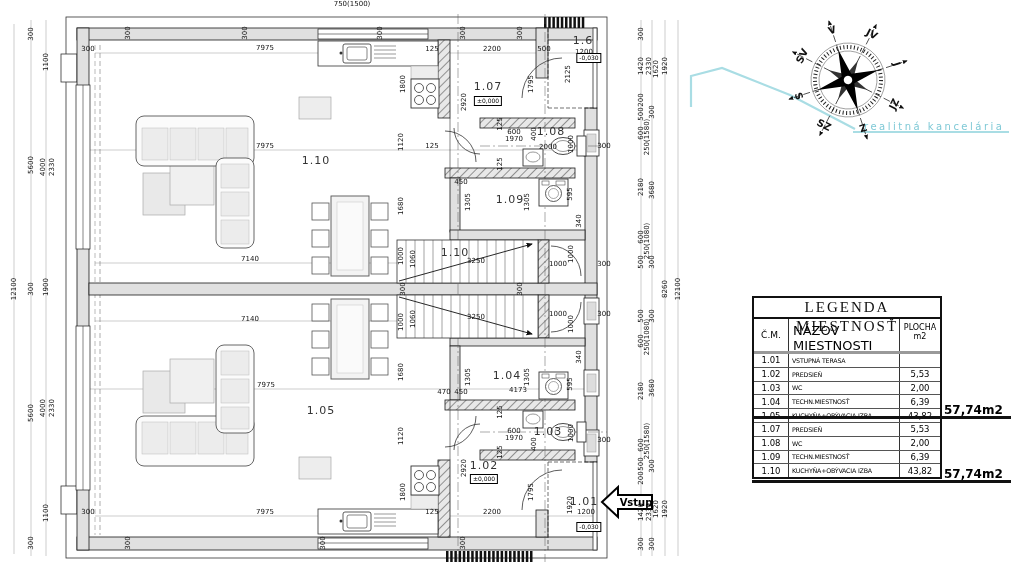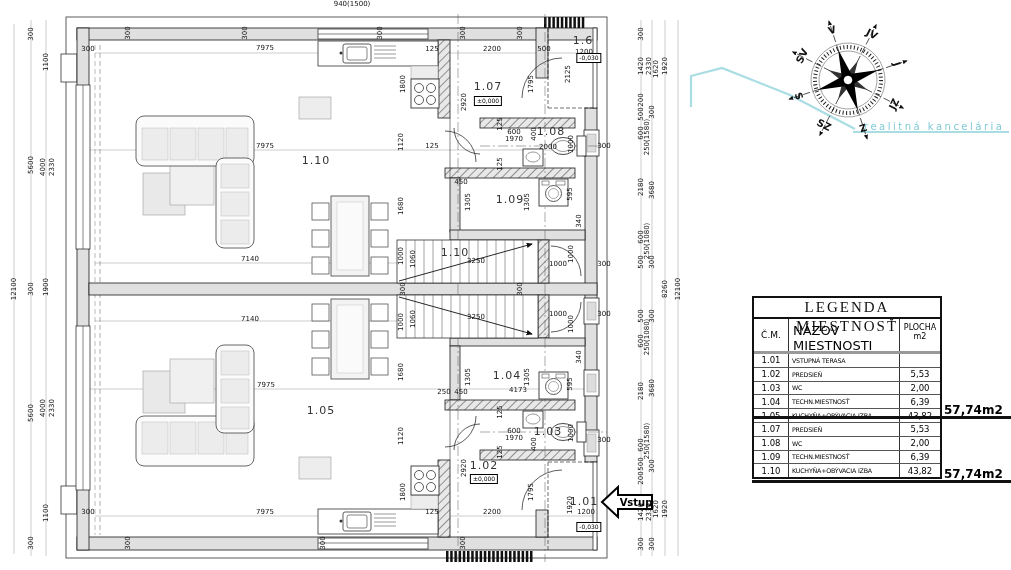--- a/index.html
+++ b/index.html
@@ -356,21 +356,21 @@
       <circle r="33" fill="none" stroke="#222" stroke-width="4" stroke-dasharray="1 2.5"></circle>
       <circle r="29" fill="none" stroke="#555" stroke-width="0.5"></circle>
       <circle r="37" fill="none" stroke="#555" stroke-width="0.5"></circle>
       <polygon transform="rotate(45)" points="0,-22 4,-4 22,0 4,4 0,22 -4,4 -22,0 -4,-4" fill="#333"></polygon>
       <polygon points="0,-32 5,-5 32,0 5,5 0,32 -5,5 -32,0 -5,-5" fill="#000"></polygon>
       <circle r="5.5" fill="#fff" stroke="#000" stroke-width="2.5"></circle>
     </g>
   </svg>
 
   <div id="plan-labels">
-      <span class="dim" style="left: 352px; top: 4px;">940(1500)</span>
+      <span class="dim" style="left: 352px; top: 4px;">750(1500)</span>
       <span class="dim" style="left: 88px; top: 49px;">300</span>
       <span class="dim" style="left: 265px; top: 48px;">7975</span>
       <span class="dim" style="left: 432px; top: 49px;">125</span>
       <span class="dim" style="left: 492px; top: 49px;">2200</span>
       <span class="dim" style="left: 544px; top: 49px;">500</span>
       <span class="dim" style="left: 584px; top: 52px;">1200</span>
       <span class="dim v" style="left: 128px; top: 33px;">300</span>
       <span class="dim v" style="left: 245px; top: 33px;">300</span>
       <span class="dim v" style="left: 380px; top: 33px;">300</span>
       <span class="dim v" style="left: 463px; top: 33px;">300</span>
@@ -408,21 +408,21 @@
       <span class="dim" style="left: 250px; top: 319px;">7140</span>
       <span class="dim" style="left: 476px; top: 317px;">3250</span>
       <span class="dim v" style="left: 413px; top: 319px;">1060</span>
       <span class="dim v" style="left: 401px; top: 322px;">1000</span>
       <span class="dim v" style="left: 571px; top: 324px;">1000</span>
       <span class="dim" style="left: 558px; top: 314px;">1000</span>
       <span class="dim" style="left: 604px; top: 314px;">300</span>
       <span class="dim v" style="left: 401px; top: 372px;">1680</span>
       <span class="dim v" style="left: 579px; top: 357px;">340</span>
       <span class="dim" style="left: 461px; top: 392px;">450</span>
-      <span class="dim" style="left: 444px; top: 392px;">250</span>
+      <span class="dim" style="left: 444px; top: 392px;">470</span>
       <span class="dim" style="left: 518px; top: 390px;">4173</span>
       <span class="dim v" style="left: 468px; top: 377px;">1305</span>
       <span class="dim v" style="left: 527px; top: 377px;">1305</span>
       <span class="dim v" style="left: 570px; top: 384px;">595</span>
       <span class="dim v" style="left: 401px; top: 436px;">1120</span>
       <span class="dim" style="left: 514px; top: 431px;">600</span>
       <span class="dim" style="left: 514px; top: 438px;">1970</span>
       <span class="dim v" style="left: 534px; top: 444px;">400</span>
       <span class="dim v" style="left: 571px; top: 433px;">1000</span>
       <span class="dim v" style="left: 500px; top: 412px;">125</span>

